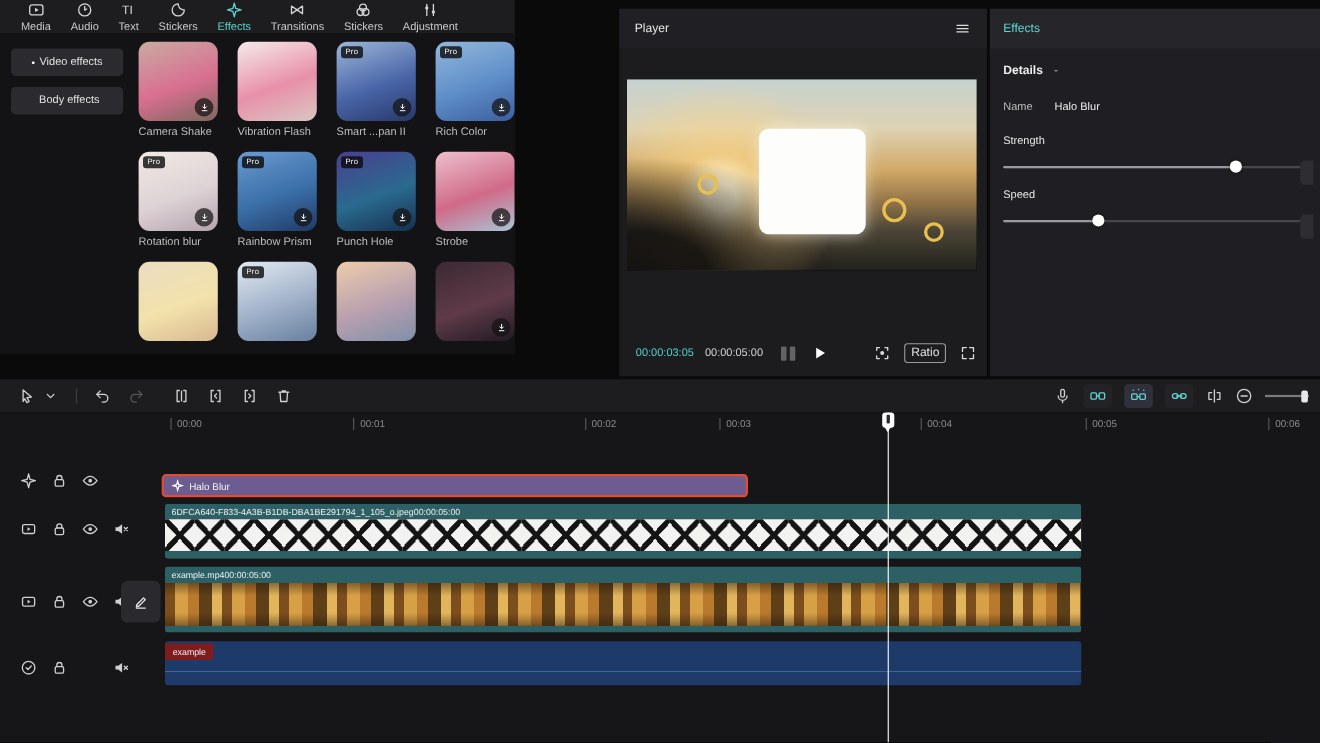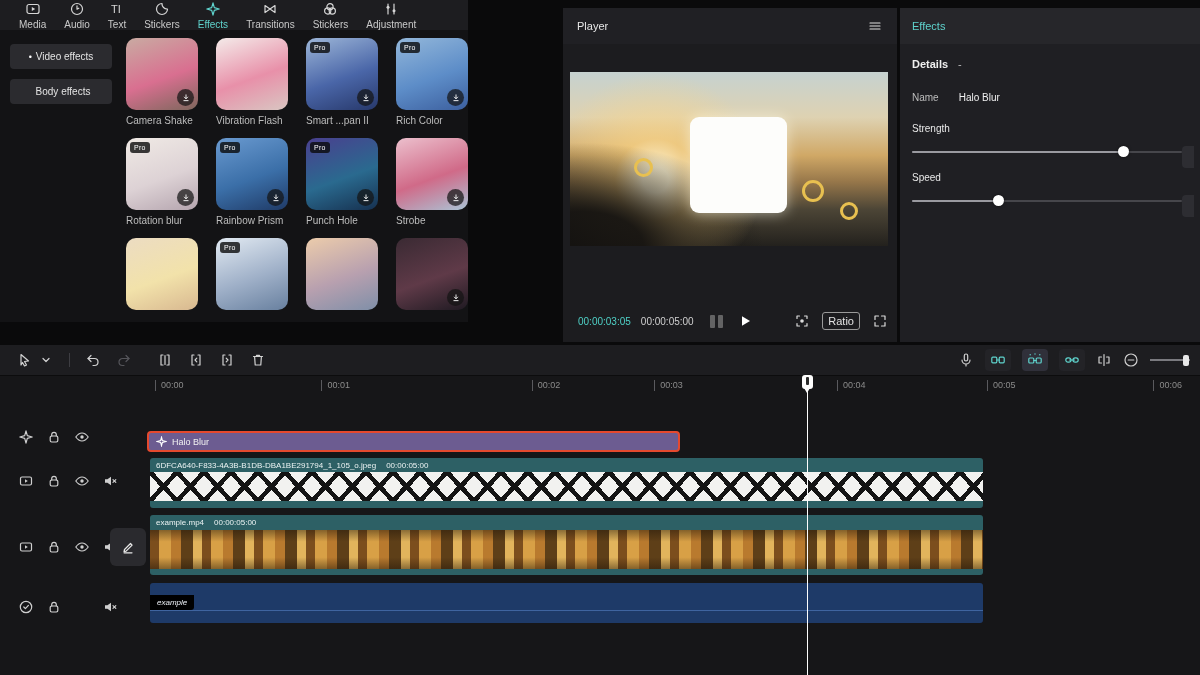--- a/index.html
+++ b/index.html
@@ -99,39 +99,39 @@
   .pencil-btn{position:absolute;left:110px;top:183px;width:36px;height:38px;background:#2a2a2e;
         border-radius:6px;display:flex;align-items:center;justify-content:center;color:#e8e8e8;}
 
   .clip-effect{position:absolute;left:147px;top:86px;width:533px;height:21px;background:#6c5c91;
         border:2px solid #e5492e;border-radius:4px;display:flex;align-items:center;gap:5px;
         padding-left:7px;box-sizing:border-box;}
   .clip-effect .fx-ic{color:#fff;}
   .clip-effect .clip-label{font-size:9px;color:#f2f2f2;}
 
   .track{position:absolute;left:150px;width:833px;border-radius:3px;overflow:hidden;}
-  .track-head{height:14px;background:#2d6065;display:flex;align-items:center;gap:10px;
+  .track-head{height:14px;background:#2d6065;display:flex;align-items:center;gap:0;
         padding-left:6px;font-size:8px;color:#eaf2f2;white-space:nowrap;}
   .track-image{top:113px;}
   .x-strip{height:29px;background-color:#f2f2f0;
      background-image:
        linear-gradient(to bottom right, transparent 44%, #141414 44% 56%, transparent 56%),
        linear-gradient(to top right, transparent 44%, #141414 44% 56%, transparent 56%);
      background-size:27px 100%;}
   .track-foot{height:7px;background:#2d6065;}
   .track-video{top:170px;}
   .track-video .track-head{height:15px;}
   .film-strip{height:39px;
      background:
        linear-gradient(180deg, rgba(30,20,8,.45) 0%, rgba(0,0,0,0) 30%, rgba(0,0,0,0) 70%, rgba(30,20,8,.45) 100%),
        repeating-linear-gradient(90deg,#7c4e1d 0 9px,#d8a046 9px 21px,#b97a2e 21px 31px,#5e3f18 31px 43px,#e2b45c 43px 52px);}
   .track-video .track-foot{height:6px;}
   .track-audio{top:238px;height:40px;background:#1e3a68;}
-  .audio-chip{position:absolute;left:0;top:12px;background:#000000;color:#eef2f8;font-size:8px;
-        padding:3px 7px;border-radius:0 0 3px 0;font-style:italic;}
+  .audio-chip{position:absolute;left:0;top:2px;background:#7f1d1d;color:#eef2f8;font-size:8px;
+        padding:3px 7px;border-radius:0 0 3px 0;}
   .audio-wave{position:absolute;left:0;right:0;top:27px;height:1px;background:#3f64a0;}
 
   .playhead{position:absolute;left:807px;top:30px;width:1px;height:300px;background:#fdfdfd;z-index:5;}
   .playhead-cap{position:absolute;left:-5px;top:0;width:11px;height:14px;background:#fdfdfd;
         border-radius:3px;}
   .playhead-cap::before{content:"";position:absolute;left:3.5px;top:2px;width:3px;height:8px;background:#2a2a2a;border-radius:1px;}
   .playhead-cap::after{content:"";position:absolute;left:2px;top:13px;border-left:3.5px solid transparent;
         border-right:3.5px solid transparent;border-top:5px solid #fdfdfd;}
 </style>
 </head>

